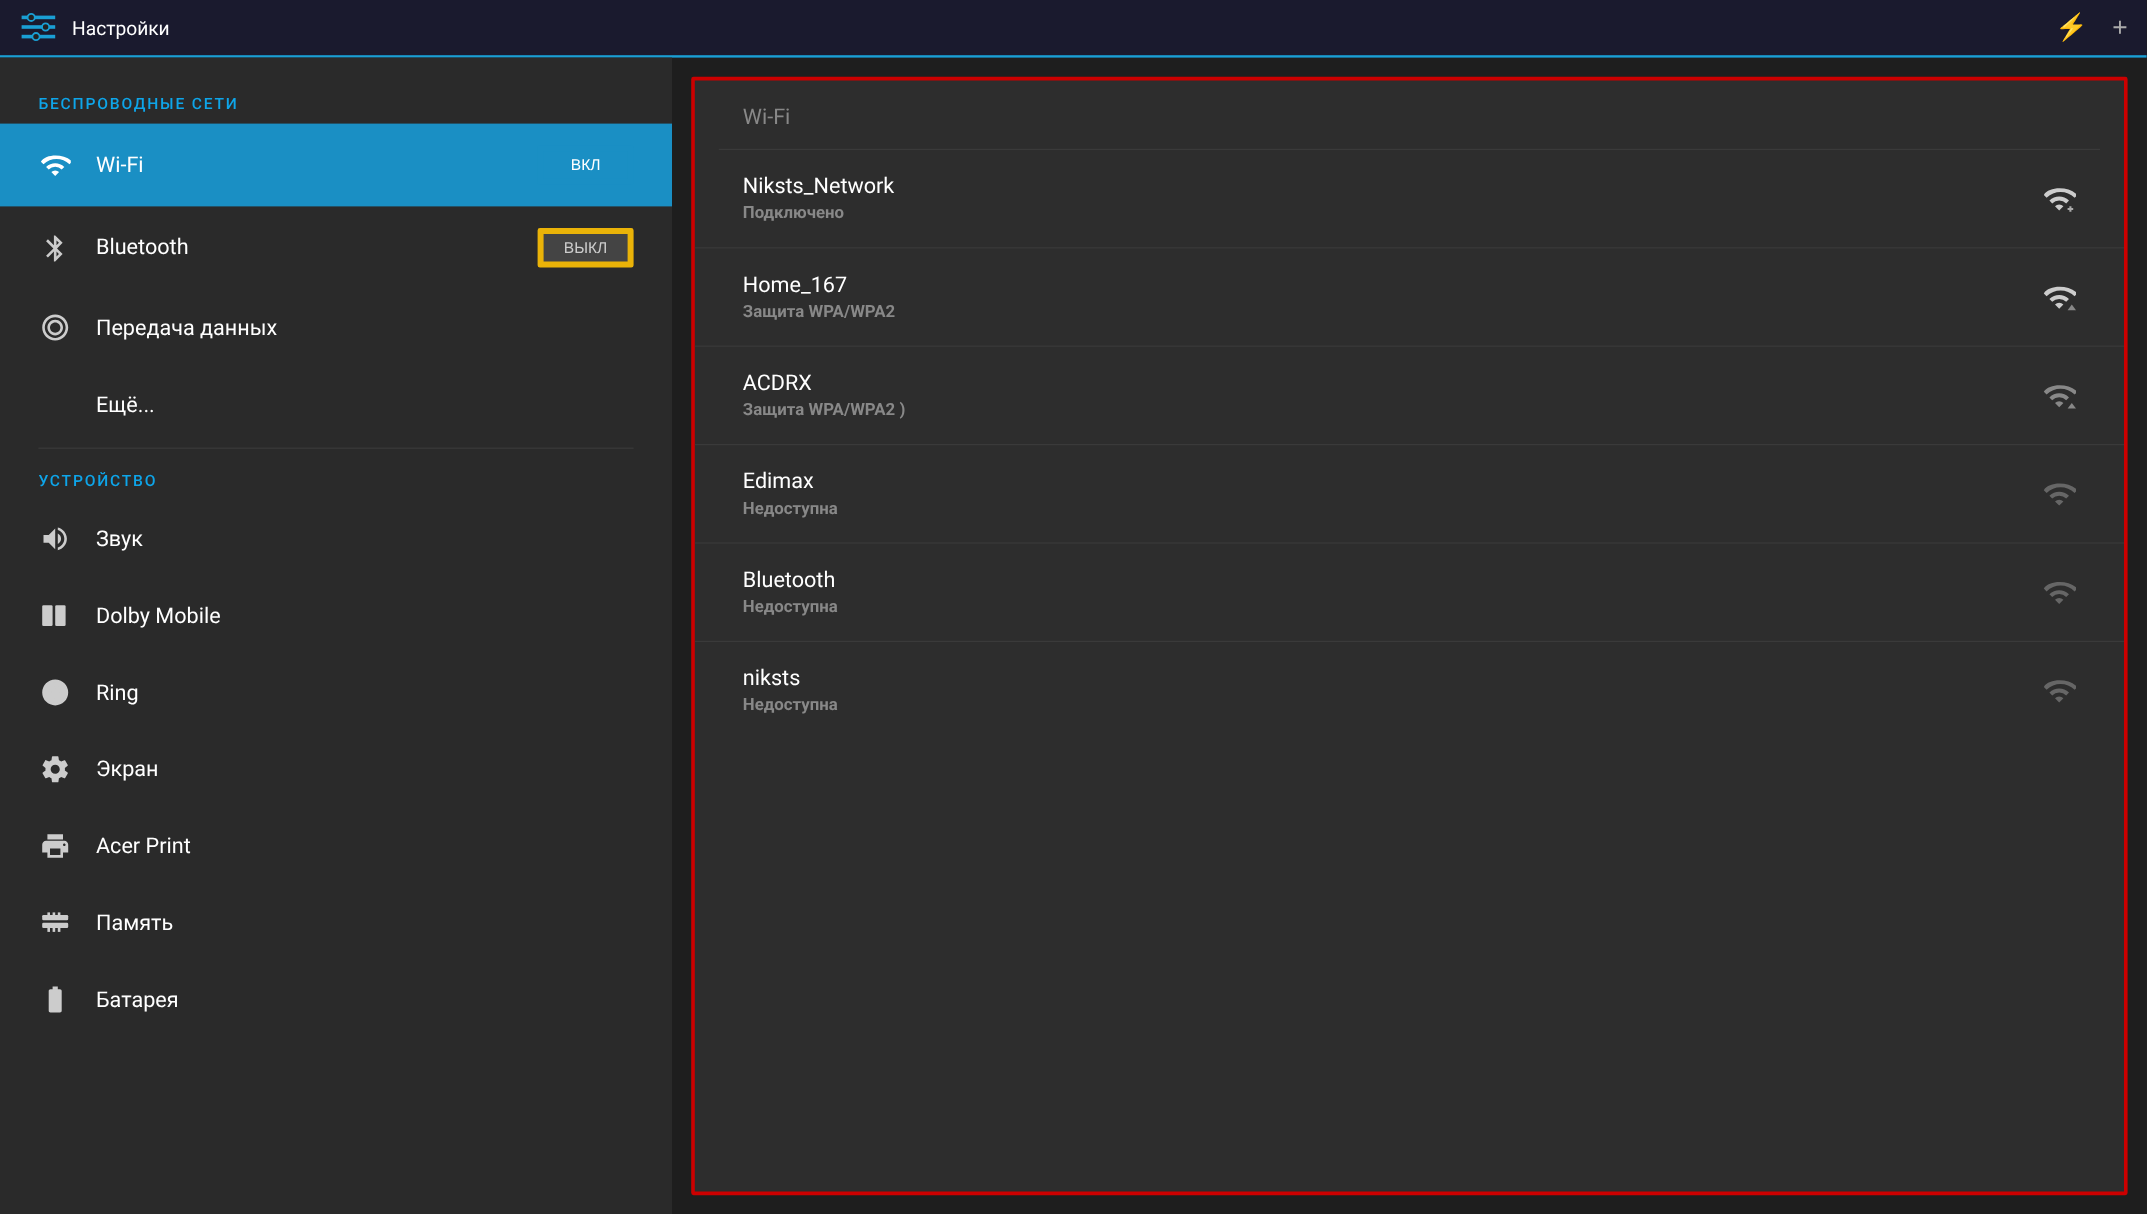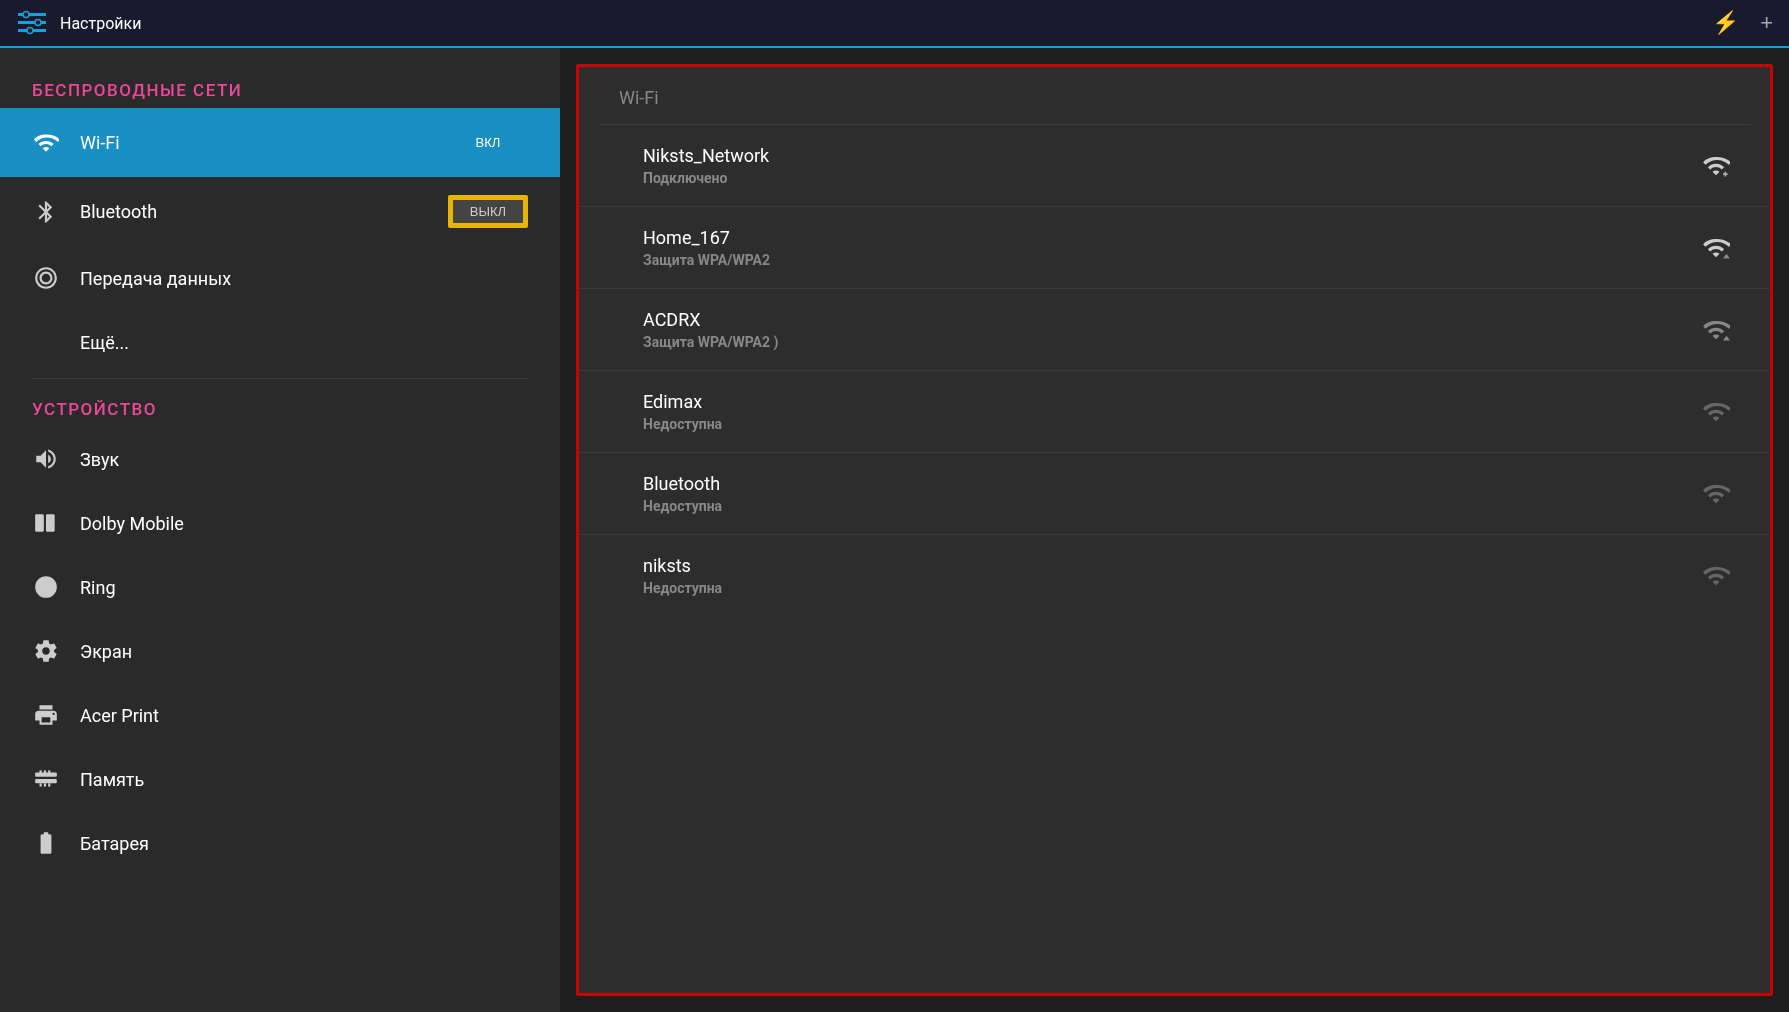--- a/index.html
+++ b/index.html
@@ -56,22 +56,22 @@
     }
 
     
     .sidebar {
       width: 560px;
       background: #2a2a2a;
       overflow-y: auto;
       padding-top: 16px;
     }
     .section-label {
-      color: #ec4899;
-      font-size: 17px;
+      color: #0ea5e9;
+      font-size: 13px;
       letter-spacing: 1.5px;
       padding: 16px 32px 8px 32px;
       font-weight: 500;
     }
     .sidebar-item {
       display: flex;
       align-items: center;
       padding: 18px 32px;
       cursor: pointer;
       gap: 20px;
@@ -148,21 +148,20 @@
     .network-item {
       display: flex;
       align-items: center;
       padding: 20px 40px;
       cursor: pointer;
       border-bottom: 1px solid #3a3a3a;
       gap: 20px;
     }
     .network-info {
       flex: 1;
-      margin-left: 24px;
     }
     .network-name {
       font-size: 18px;
       color: #ffffff;
       margin-bottom: 4px;
     }
     .network-status {
       font-size: 14px;
       color: #888888;
       font-weight: bold;

